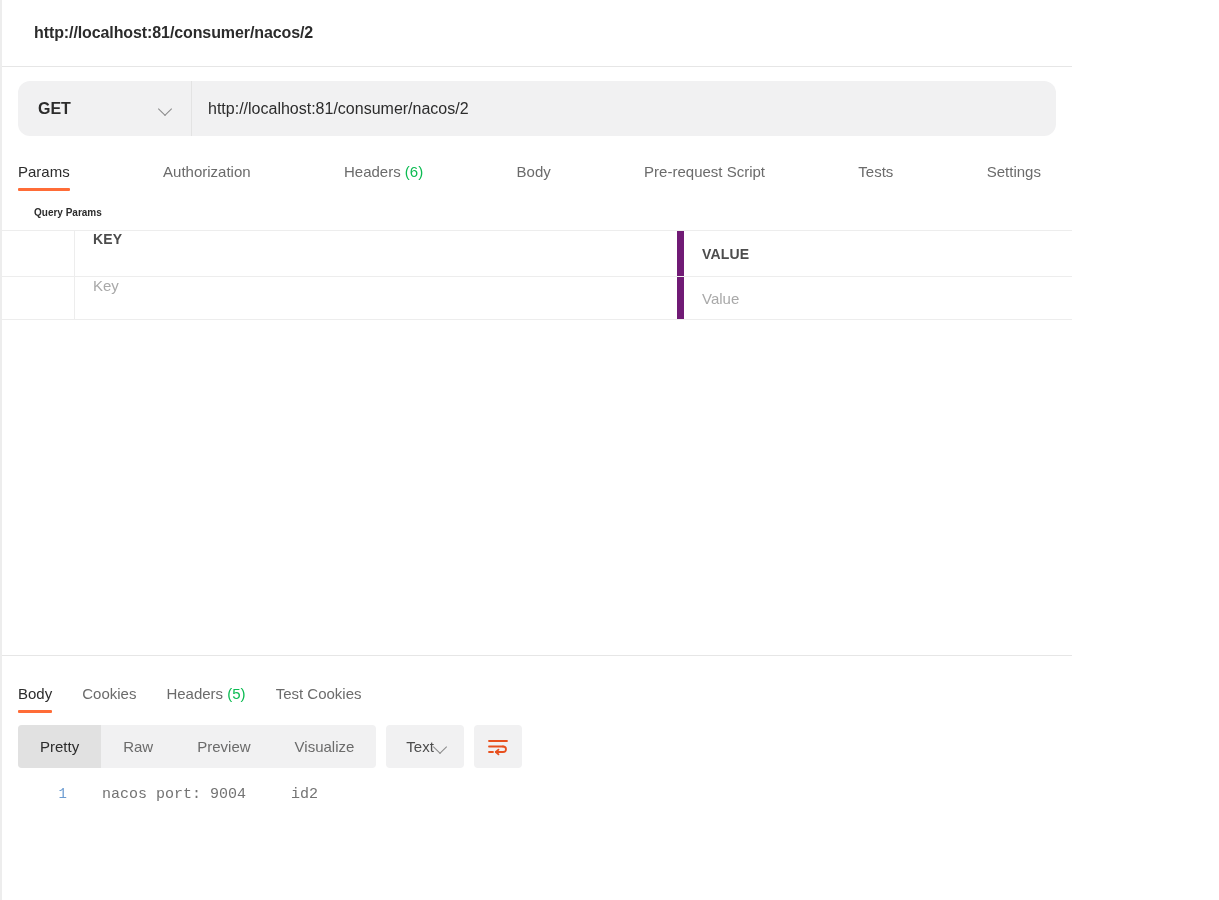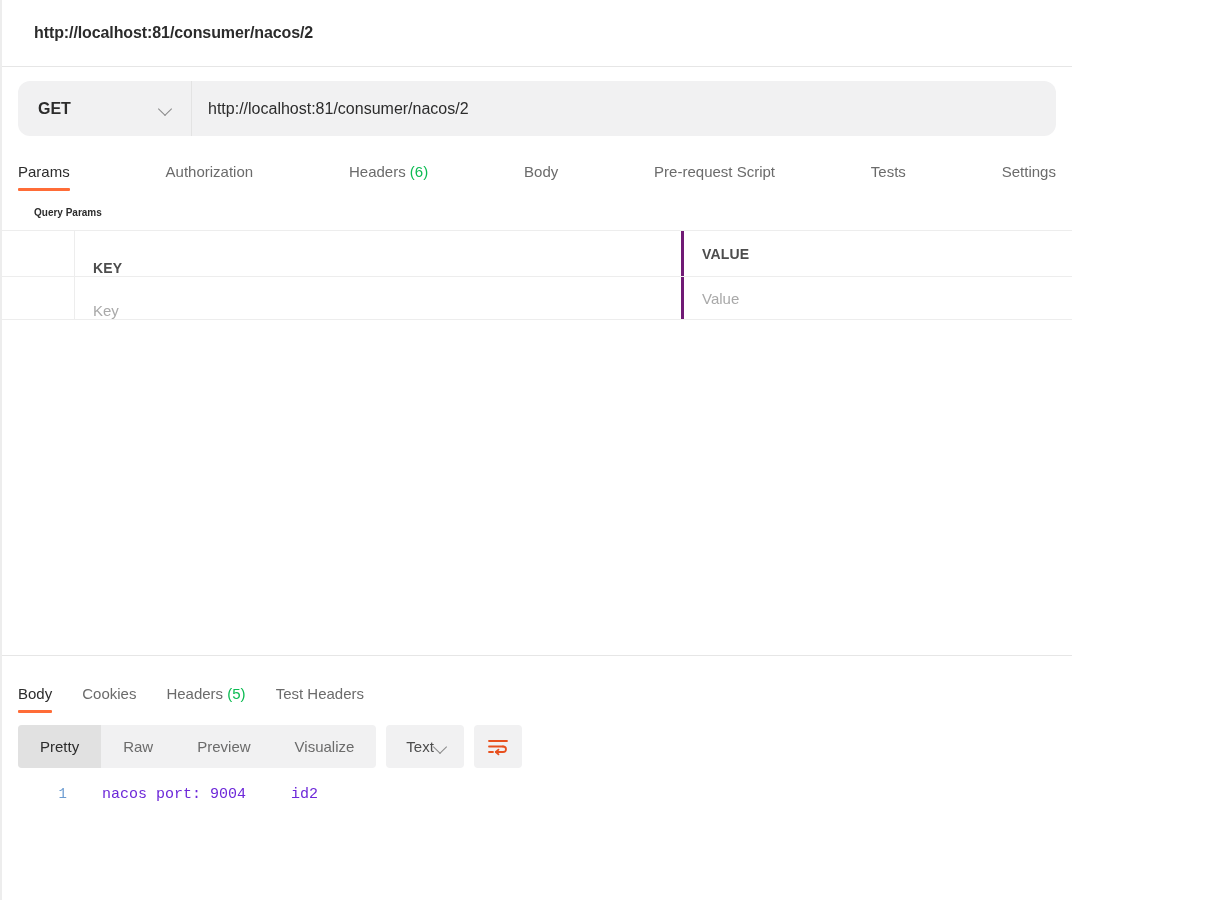--- a/index.html
+++ b/index.html
@@ -100,21 +100,21 @@
   }
   .tab {
     position: relative;
     font-size: 15px;
     color: #6b6b6b;
     padding: 0 0 11px 0;
     margin-right: 34px;
     cursor: pointer;
     white-space: nowrap;
   }
-  .tab:last-child { margin-right: 0; }
+  .tab:last-child { margin-right: 15px; }
   .tab.active { color: #2c2c2c; }
   .tab.active::after {
     content: "";
     position: absolute;
     left: 0; right: 0; bottom: 0;
     height: 3px;
     background: #ff6c37;
     border-radius: 1px;
   }
   .tab .count { color: #0cbb52; }
@@ -138,23 +138,23 @@
   .cell-check {
     width: 73px;
     height: 100%;
     border-right: 1px solid #ededed;
     flex: none;
   }
   .cell-key {
     width: 609px;
     height: 100%;
     display: flex;
-    align-items: flex-end;
+    align-items: flex-start;
     padding-left: 18px;
-    border-right: 3px solid #701a75;
+    border-right: 7px solid #701a75;
     flex: none;
   }
   .cell-value {
     flex: 1;
     height: 100%;
     display: flex;
     align-items: center;
     padding-left: 18px;
   }
   .col-title {
@@ -242,21 +242,21 @@
     text-align: right;
     padding-right: 9px;
     font-family: "Liberation Mono", monospace;
     font-size: 14px;
     color: #6a9bd1;
     flex: none;
   }
   .code-text {
     font-family: "Liberation Mono", monospace;
     font-size: 15px;
-    color: #6d28d9;
+    color: #737373;
     white-space: pre;
     padding-left: 26px;
   }
 </style>
 </head>
 <body>
 
 <div class="app">
 
   <div class="titlebar">
@@ -330,21 +330,21 @@
         <span>Body</span>
       </div>
       <div class="tab">
         <span>Cookies</span>
       </div>
       <div class="tab">
         <span>Headers</span>
         <span class="count">(5)</span>
       </div>
       <div class="tab">
-        <span>Test Headers</span>
+        <span>Test Cookies</span>
       </div>
     </div>
 
     <div class="body-toolbar">
       <div class="seg">
         <div class="opt active">
           <span>Pretty</span>
         </div>
         <div class="opt">
           <span>Raw</span>

